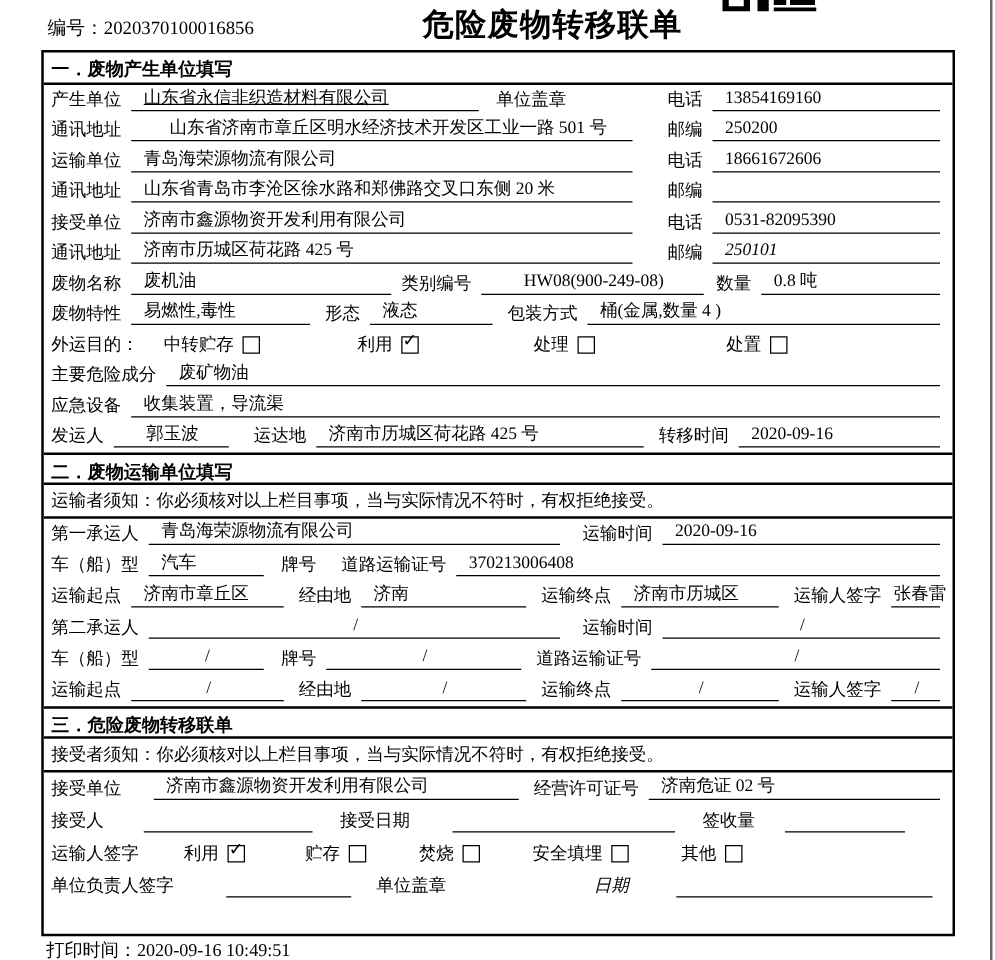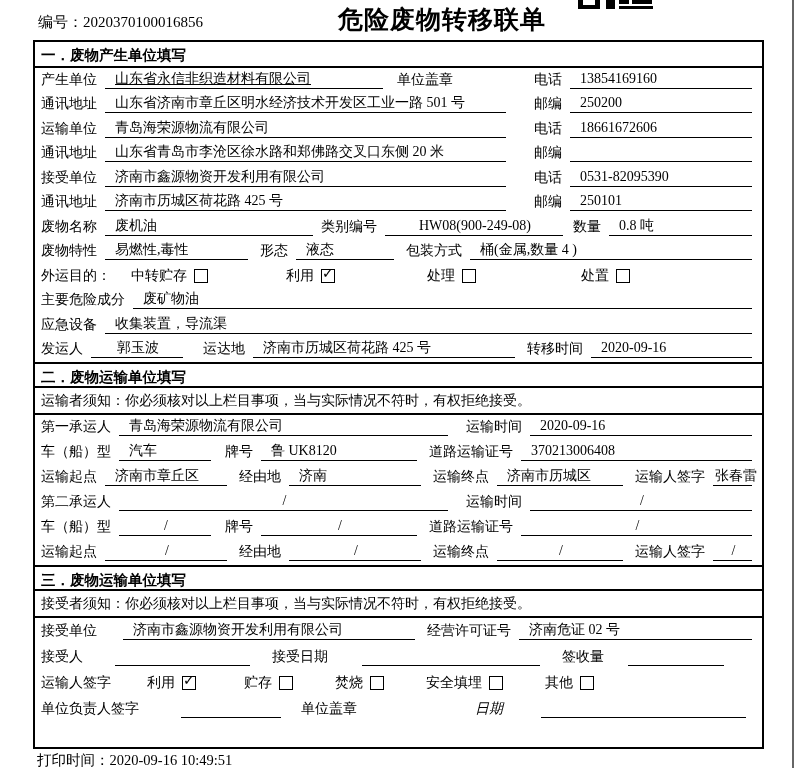--- a/index.html
+++ b/index.html
@@ -60,21 +60,21 @@
       <span class="lbl">产生单位</span>
       <span class="bl" style="width:278px;text-decoration:underline;">山东省永信非织造材料有限公司</span>
       <span class="lbl" style="margin-left:14px;">单位盖章</span>
       <span class="grow"></span>
       <span class="lbl">电话</span>
       <span class="bl" style="width:182px;">13854169160</span>
     </div>
 
     <div class="row rA">
       <span class="lbl">通讯地址</span>
-      <span class="bl grow" style="margin-right:28px;">山东省济南市章丘区明水经济技术开发区工业一路 501 号</span>
+      <span class="bl grow" style="margin-right:28px;text-align:center;">山东省济南市章丘区明水经济技术开发区工业一路 501 号</span>
       <span class="lbl">邮编</span>
       <span class="bl" style="width:182px;">250200</span>
     </div>
 
     <div class="row rA">
       <span class="lbl">运输单位</span>
       <span class="bl grow" style="margin-right:28px;">青岛海荣源物流有限公司</span>
       <span class="lbl">电话</span>
       <span class="bl" style="width:182px;">18661672606</span>
     </div>
@@ -90,21 +90,21 @@
       <span class="lbl">接受单位</span>
       <span class="bl grow" style="margin-right:28px;">济南市鑫源物资开发利用有限公司</span>
       <span class="lbl">电话</span>
       <span class="bl" style="width:182px;">0531-82095390</span>
     </div>
 
     <div class="row rA">
       <span class="lbl">通讯地址</span>
       <span class="bl grow" style="margin-right:28px;">济南市历城区荷花路 425 号</span>
       <span class="lbl">邮编</span>
-      <span class="bl" style="width:182px;">250101</span>
+      <span class="bl" style="width:182px;font-style:italic;">250101</span>
     </div>
 
     <div class="row rA">
       <span class="lbl">废物名称</span>
       <span class="bl" style="width:208px;">废机油</span>
       <span class="lbl" style="margin-left:8px;">类别编号</span>
       <span class="bl ctr" style="width:178px;">HW08(900-249-08)</span>
       <span class="lbl" style="margin-left:10px;">数量</span>
       <span class="bl grow">0.8 吨</span>
     </div>
@@ -175,21 +175,20 @@
       <span class="lbl">第一承运人</span>
       <span class="bl grow" style="margin-right:18px;">青岛海荣源物流有限公司</span>
       <span class="lbl">运输时间</span>
       <span class="bl" style="width:222px;">2020-09-16</span>
     </div>
 
     <div class="row rB">
       <span class="lbl">车（船）型</span>
       <span class="bl" style="width:92px;">汽车</span>
       <span class="lbl" style="margin-left:14px;">牌号</span>
-      <span class="bl" style="width:156px;">鲁 UK8120</span>
       <span class="lbl" style="margin-left:12px;">道路运输证号</span>
       <span class="bl grow">370213006408</span>
     </div>
 
     <div class="row rB">
       <span class="lbl">运输起点</span>
       <span class="bl" style="width:122px;">济南市章丘区</span>
       <span class="lbl" style="margin-left:12px;">经由地</span>
       <span class="bl" style="width:132px;">济南</span>
       <span class="lbl" style="margin-left:12px;">运输终点</span>
@@ -218,21 +217,21 @@
       <span class="lbl">运输起点</span>
       <span class="bl ctr" style="width:122px;">/</span>
       <span class="lbl" style="margin-left:12px;">经由地</span>
       <span class="bl ctr" style="width:132px;">/</span>
       <span class="lbl" style="margin-left:12px;">运输终点</span>
       <span class="bl ctr" style="width:126px;">/</span>
       <span class="lbl" style="margin-left:12px;">运输人签字</span>
       <span class="bl grow ctr">/</span>
     </div>
 
-    <div class="sec-h mid">三．废物运输单位填写</div>
+    <div class="sec-h mid">三．危险废物转移联单</div>
     <div class="note">
       <span>接受者须知：你必须核对以上栏目事项，当与实际情况不符时，有权拒绝接受。</span>
     </div>
 
     <div class="row rC">
       <span class="lbl">接受单位</span>
       <span class="bl" style="width:292px;margin-left:18px;">济南市鑫源物资开发利用有限公司</span>
       <span class="lbl" style="margin-left:12px;">经营许可证号</span>
       <span class="bl grow">济南危证 02 号</span>
     </div>

